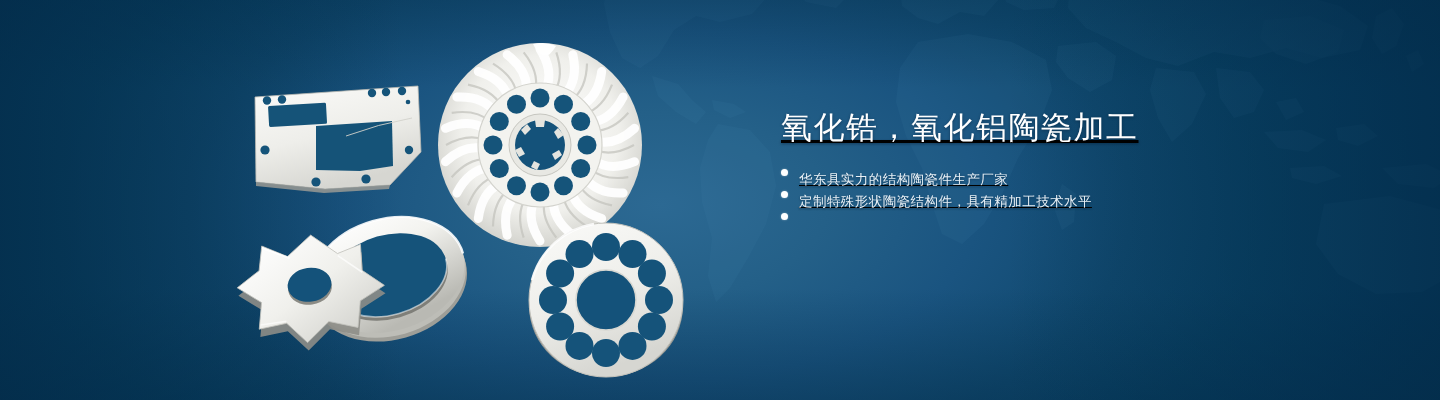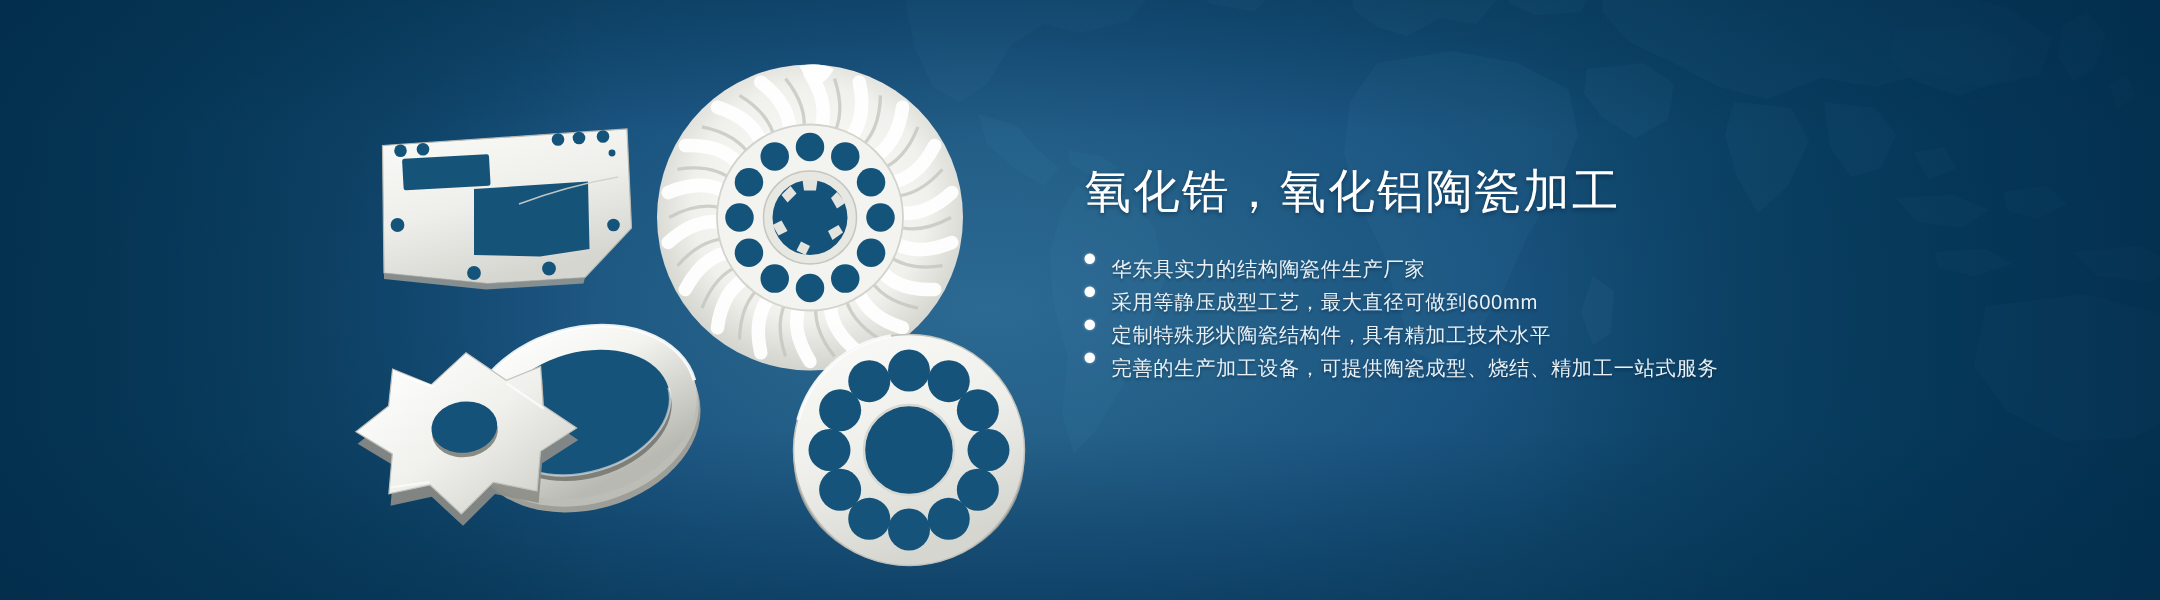--- a/index.html
+++ b/index.html
@@ -37,21 +37,21 @@
     position:absolute; left:600px; top:-28px; width:900px; height:340px;
     opacity:.17;
   }
   .world-map svg{ width:100%; height:100%; display:block; }
 
   
   .products{ position:absolute; left:220px; top:40px; width:520px; height:340px; }
   .products svg{ width:100%; height:100%; display:block; }
 
   
-  .copy{ position:absolute; left:723px; top:108px; width:560px; }
+  .copy{ position:absolute; left:781px; top:108px; width:560px;text-decoration:underline; }
   .headline{
     color:#ffffff; font-size:31px; line-height:40px; letter-spacing:1.5px;
     font-weight:400; white-space:nowrap;
     text-shadow:0 1px 3px rgba(0,20,40,.45);
   }
   .bullets{ list-style:none; margin-top:21px; }
   .bullets li{
     display:flex; align-items:flex-start; height:22px; margin-bottom:0;
     color:#e9f1f7; font-size:13.5px; line-height:22px; letter-spacing:.45px;
     white-space:nowrap; text-shadow:0 1px 2px rgba(0,18,36,.40);
@@ -331,26 +331,21 @@
   <div class="copy">
     <h1 class="headline">氧化锆，氧化铝陶瓷加工</h1>
 
     <ul class="bullets">
       <li>
         <span class="dot"></span>
         <span>华东具实力的结构陶瓷件生产厂家</span>
       </li>
       <li>
         <span class="dot"></span>
-        <span>采用等静压成型工艺，最大直径可做到600mm</span>
-      </li>
-      <li>
-        <span class="dot"></span>
         <span>定制特殊形状陶瓷结构件，具有精加工技术水平</span>
       </li>
       <li>
         <span class="dot"></span>
-        <span>完善的生产加工设备，可提供陶瓷成型、烧结、精加工一站式服务</span>
       </li>
     </ul>
   </div>
 
 </div>
 
 </body></html>

